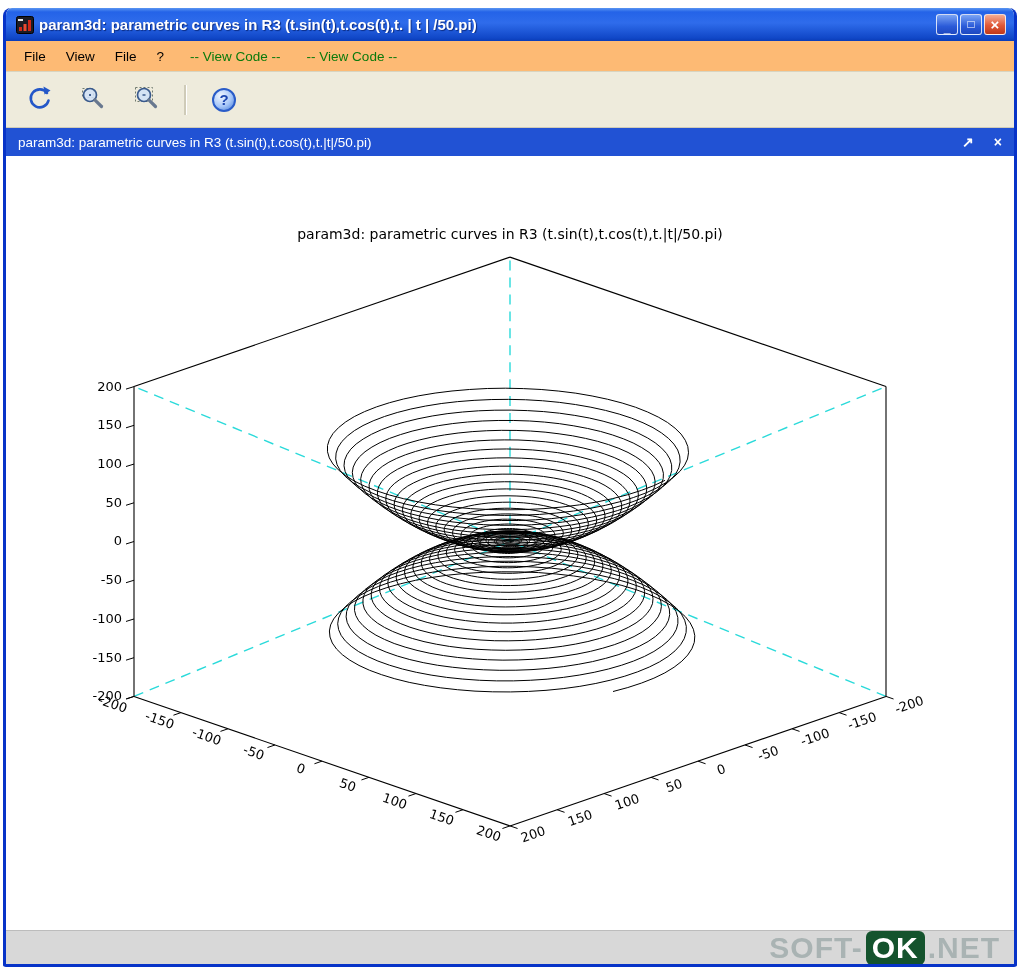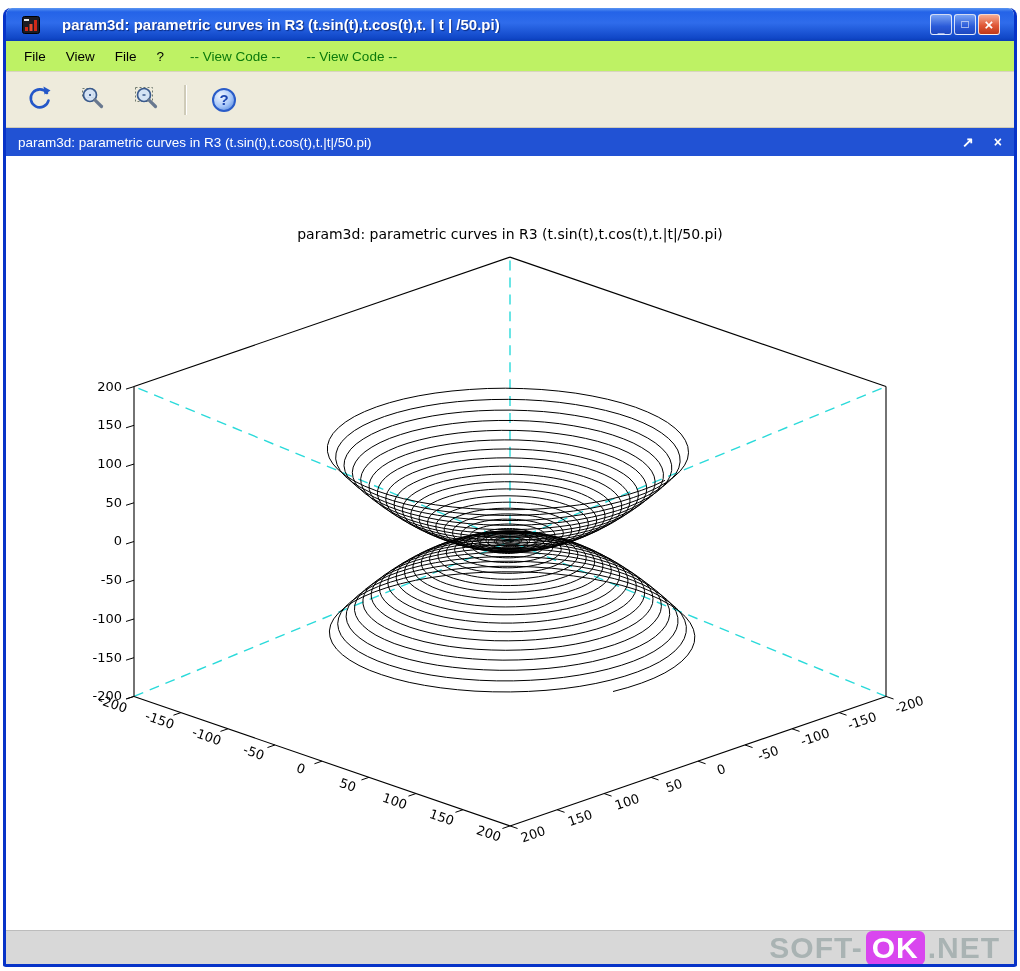--- a/index.html
+++ b/index.html
@@ -1,38 +1,38 @@
 <!DOCTYPE html>
 <html><head>
 <meta charset="utf-8">
 <style>
   html,body{margin:0;padding:0;background:#ffffff;width:1020px;height:971px;overflow:hidden;
             font-family:"Liberation Sans",sans-serif;}
   .window{position:absolute;left:3px;top:8px;width:1014px;height:959px;box-sizing:border-box;
           border:3px solid #0733c8;border-top:none;border-radius:8px 8px 3px 3px;
           display:flex;flex-direction:column;background:#eeebdc;overflow:hidden;}
   
-  .titlebar{height:33px;flex:0 0 33px;display:flex;align-items:center;padding:0 14px;
+  .titlebar{height:33px;flex:0 0 33px;display:flex;align-items:center;padding:0 8px;
             border-radius:6px 6px 0 0;
-            background:linear-gradient(180deg,#5a96f2 0%,#2463e8 12%,#2f6ceb 45%,#1148c8 90%,#0a3cb8 100%);gap:17px;}
+            background:linear-gradient(180deg,#5a96f2 0%,#2463e8 12%,#2f6ceb 45%,#1148c8 90%,#0a3cb8 100%);}
   .app-icon{width:18px;height:18px;margin:0 5px 0 2px;flex:0 0 auto;}
   .title-text{color:#fff;font-weight:bold;font-size:15px;text-shadow:1px 1px 1px #0a2a80;
               flex:1;white-space:nowrap;overflow:hidden;}
   .controls{display:flex;gap:2px;}
   .ctrl{width:22px;height:21px;border-radius:3px;border:1px solid rgba(255,255,255,.8);
         display:flex;align-items:center;justify-content:center;cursor:default;padding:0;
         background:linear-gradient(180deg,#7aa4f4,#2a5ad8 60%,#1e48c0);}
   .ctrl.close{background:linear-gradient(180deg,#f4ab92,#e05838 55%,#c03818);}
   .ctrl i{font-style:normal;font-weight:bold;color:#fff;font-size:13px;line-height:13px;}
   .ctrl.min i{position:relative;top:4px;font-size:12px;}
   .ctrl.max i{font-size:12px;}
   .ctrl.close i{font-size:15px;}
   
   .menubar{height:30px;flex:0 0 30px;display:flex;align-items:center;padding-left:8px;
-           background:#bef264;border-bottom:1px solid #d8d4c0;font-size:13.5px;color:#000;}
+           background:#fdba74;border-bottom:1px solid #d8d4c0;font-size:13.5px;color:#000;}
   .menu-item{padding:4px 10px;cursor:default;}
   .menu-item.gap{margin-left:6px;}
   
   .toolbar{height:55px;flex:0 0 55px;display:flex;align-items:center;gap:16px;padding-left:14px;
            background:#eeebdc;border-bottom:1px solid #cfcbb8;}
   .tool-btn{width:38px;height:38px;background:none;border:none;display:flex;align-items:center;
             justify-content:center;padding:0;cursor:default;}
   .tb-sep{width:2px;height:30px;background:#cfcbb8;border-right:1px solid #ffffff;margin:0 2px;}
   .help-icon{width:24px;height:24px;border-radius:50%;
              background:radial-gradient(circle at 35% 30%,#f2f7ff,#a6c6f8 55%,#4078d8);
@@ -45,21 +45,21 @@
   .fb-icons span{cursor:default;}
   
   .plot{flex:1 1 auto;background:#ffffff;overflow:hidden;}
   .plot svg{display:block;width:100%;height:100%;}
   
   .statusbar{height:33px;flex:0 0 33px;background:#d8d8d8;border-top:1px solid #bcbcbc;
              position:relative;}
   .wm{position:absolute;right:14px;top:50%;transform:translateY(-50%);
       font-size:30px;font-weight:bold;color:#a9b3b3;letter-spacing:1px;display:flex;
       align-items:center;}
-  .okbox{background:#d946ef;color:#ffffff;border-radius:6px;padding:0 6px;margin:0 3px;
+  .okbox{background:#14532d;color:#ffffff;border-radius:6px;padding:0 6px;margin:0 3px;
          display:inline-block;text-align:right;}
 </style>
 </head>
 <body>
 
 <div class="window">
 
   <div class="titlebar">
     <span class="app-icon">
       <svg viewBox="0 0 18 18" width="18" height="18">

